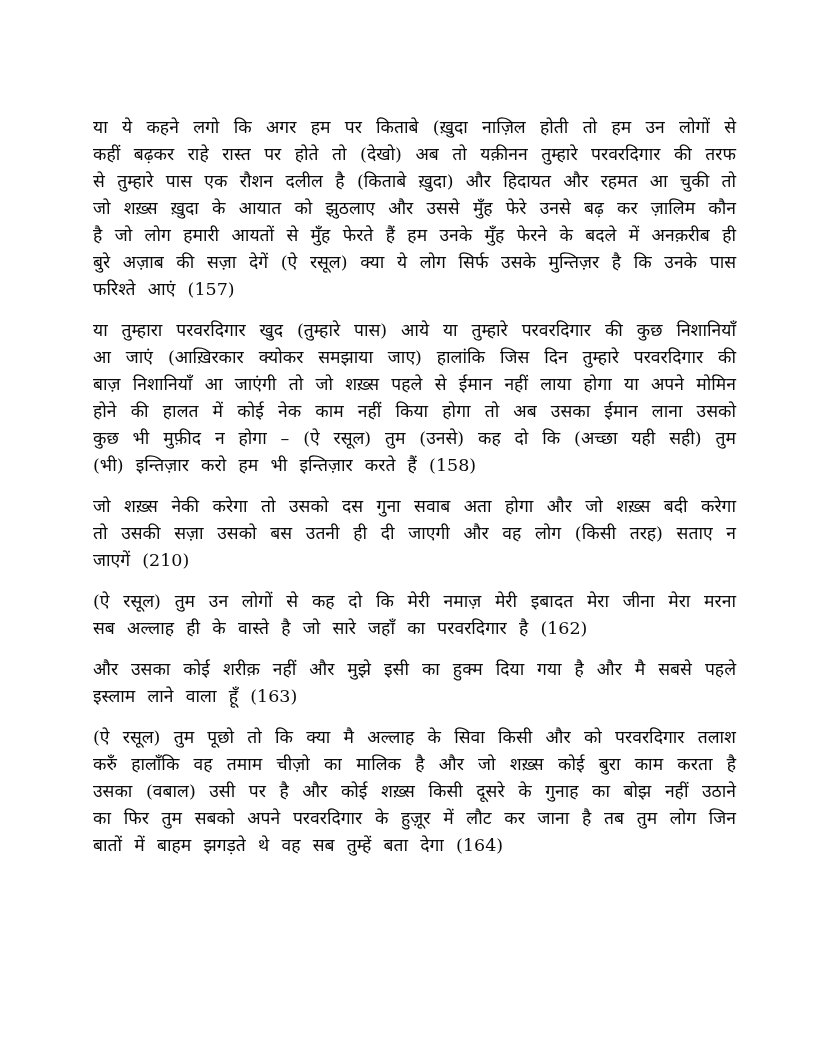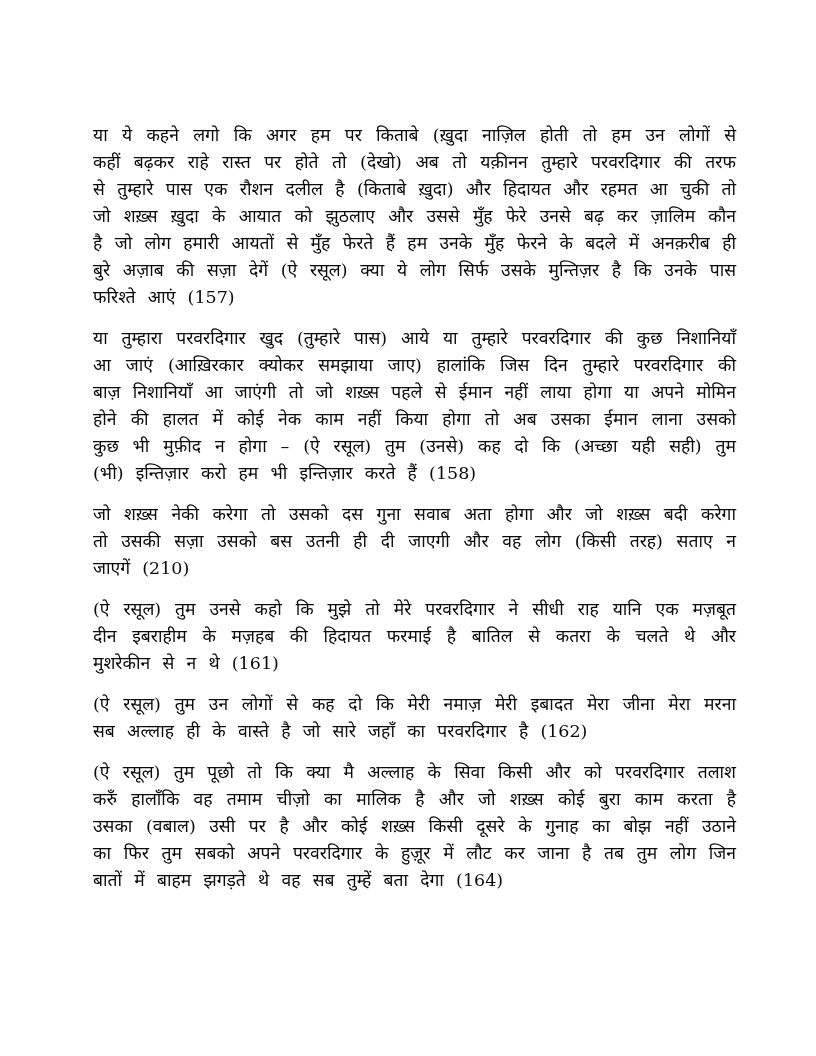--- a/index.html
+++ b/index.html
@@ -12,21 +12,21 @@
     width: 816px;
     height: 1056px;
     background: #ffffff;
     overflow: hidden;
     font-family: "DejaVu Serif", "Liberation Serif", serif;
     color: #0a0a0a;
   }
   .content {
     position: absolute;
     left: 93px;
-    top: 122px;
+    top: 114px;
     width: 643px;
   }
   p.para {
     margin: 0 0 14px 0;
     padding: 0;
     font-size: 17.5px;
     line-height: 27px;
     text-align: justify;
     text-align-last: left;
     word-spacing: 0.38em;
@@ -34,17 +34,17 @@
   }
 </style>
 </head>
 <body>
 
 <div class="page">
   <div class="content">
     <p class="para">या ये कहने लगो कि अगर हम पर किताबे (ख़ुदा नाज़िल होती तो हम उन लोगों से कहीं बढ़कर राहे रास्त पर होते तो (देखो) अब तो यक़ीनन तुम्हारे परवरदिगार की तरफ से तुम्हारे पास एक रौशन दलील है (किताबे ख़ुदा) और हिदायत और रहमत आ चुकी तो जो शख़्स ख़ुदा के आयात को झुठलाए और उससे मुँह फेरे उनसे बढ़ कर ज़ालिम कौन है जो लोग हमारी आयतों से मुँह फेरते हैं हम उनके मुँह फेरने के बदले में अनक़रीब ही बुरे अज़ाब की सज़ा देगें (ऐ रसूल) क्या ये लोग सिर्फ उसके मुन्तिज़र है कि उनके पास फरिश्ते आएं (157)</p>
     <p class="para">या तुम्हारा परवरदिगार खुद (तुम्हारे पास) आये या तुम्हारे परवरदिगार की कुछ निशानियाँ आ जाएं (आख़िरकार क्योकर समझाया जाए) हालांकि जिस दिन तुम्हारे परवरदिगार की बाज़ निशानियाँ आ जाएंगी तो जो शख़्स पहले से ईमान नहीं लाया होगा या अपने मोमिन होने की हालत में कोई नेक काम नहीं किया होगा तो अब उसका ईमान लाना उसको कुछ भी मुफ़ीद न होगा – (ऐ रसूल) तुम (उनसे) कह दो कि (अच्छा यही सही) तुम (भी) इन्तिज़ार करो हम भी इन्तिज़ार करते हैं (158)</p>
     <p class="para">जो शख़्स नेकी करेगा तो उसको दस गुना सवाब अता होगा और जो शख़्स बदी करेगा तो उसकी सज़ा उसको बस उतनी ही दी जाएगी और वह लोग (किसी तरह) सताए न जाएगें (210)</p>
-    <p class="para">(ऐ रसूल) तुम उनसे कहो कि मुझे तो मेरे परवरदिगार ने सीधी राह यानि एक मज़बूत दीन इबराहीम के मज़हब की हिदायत फरमाई है बातिल से कतरा के चलते थे और मुशरेकीन से न थे (161)</p>
     <p class="para">(ऐ रसूल) तुम उन लोगों से कह दो कि मेरी नमाज़ मेरी इबादत मेरा जीना मेरा मरना सब अल्लाह ही के वास्ते है जो सारे जहाँ का परवरदिगार है (162)</p>
+    <p class="para">और उसका कोई शरीक़ नहीं और मुझे इसी का हुक्म दिया गया है और मै सबसे पहले इस्लाम लाने वाला हूँ (163)</p>
     <p class="para">(ऐ रसूल) तुम पूछो तो कि क्या मै अल्लाह के सिवा किसी और को परवरदिगार तलाश करुँ हालाँकि वह तमाम चीज़ो का मालिक है और जो शख़्स कोई बुरा काम करता है उसका (वबाल) उसी पर है और कोई शख़्स किसी दूसरे के गुनाह का बोझ नहीं उठाने का फिर तुम सबको अपने परवरदिगार के हुज़ूर में लौट कर जाना है तब तुम लोग जिन बातों में बाहम झगड़ते थे वह सब तुम्हें बता देगा (164)</p>
   </div>
 </div>
 
 </body></html>

